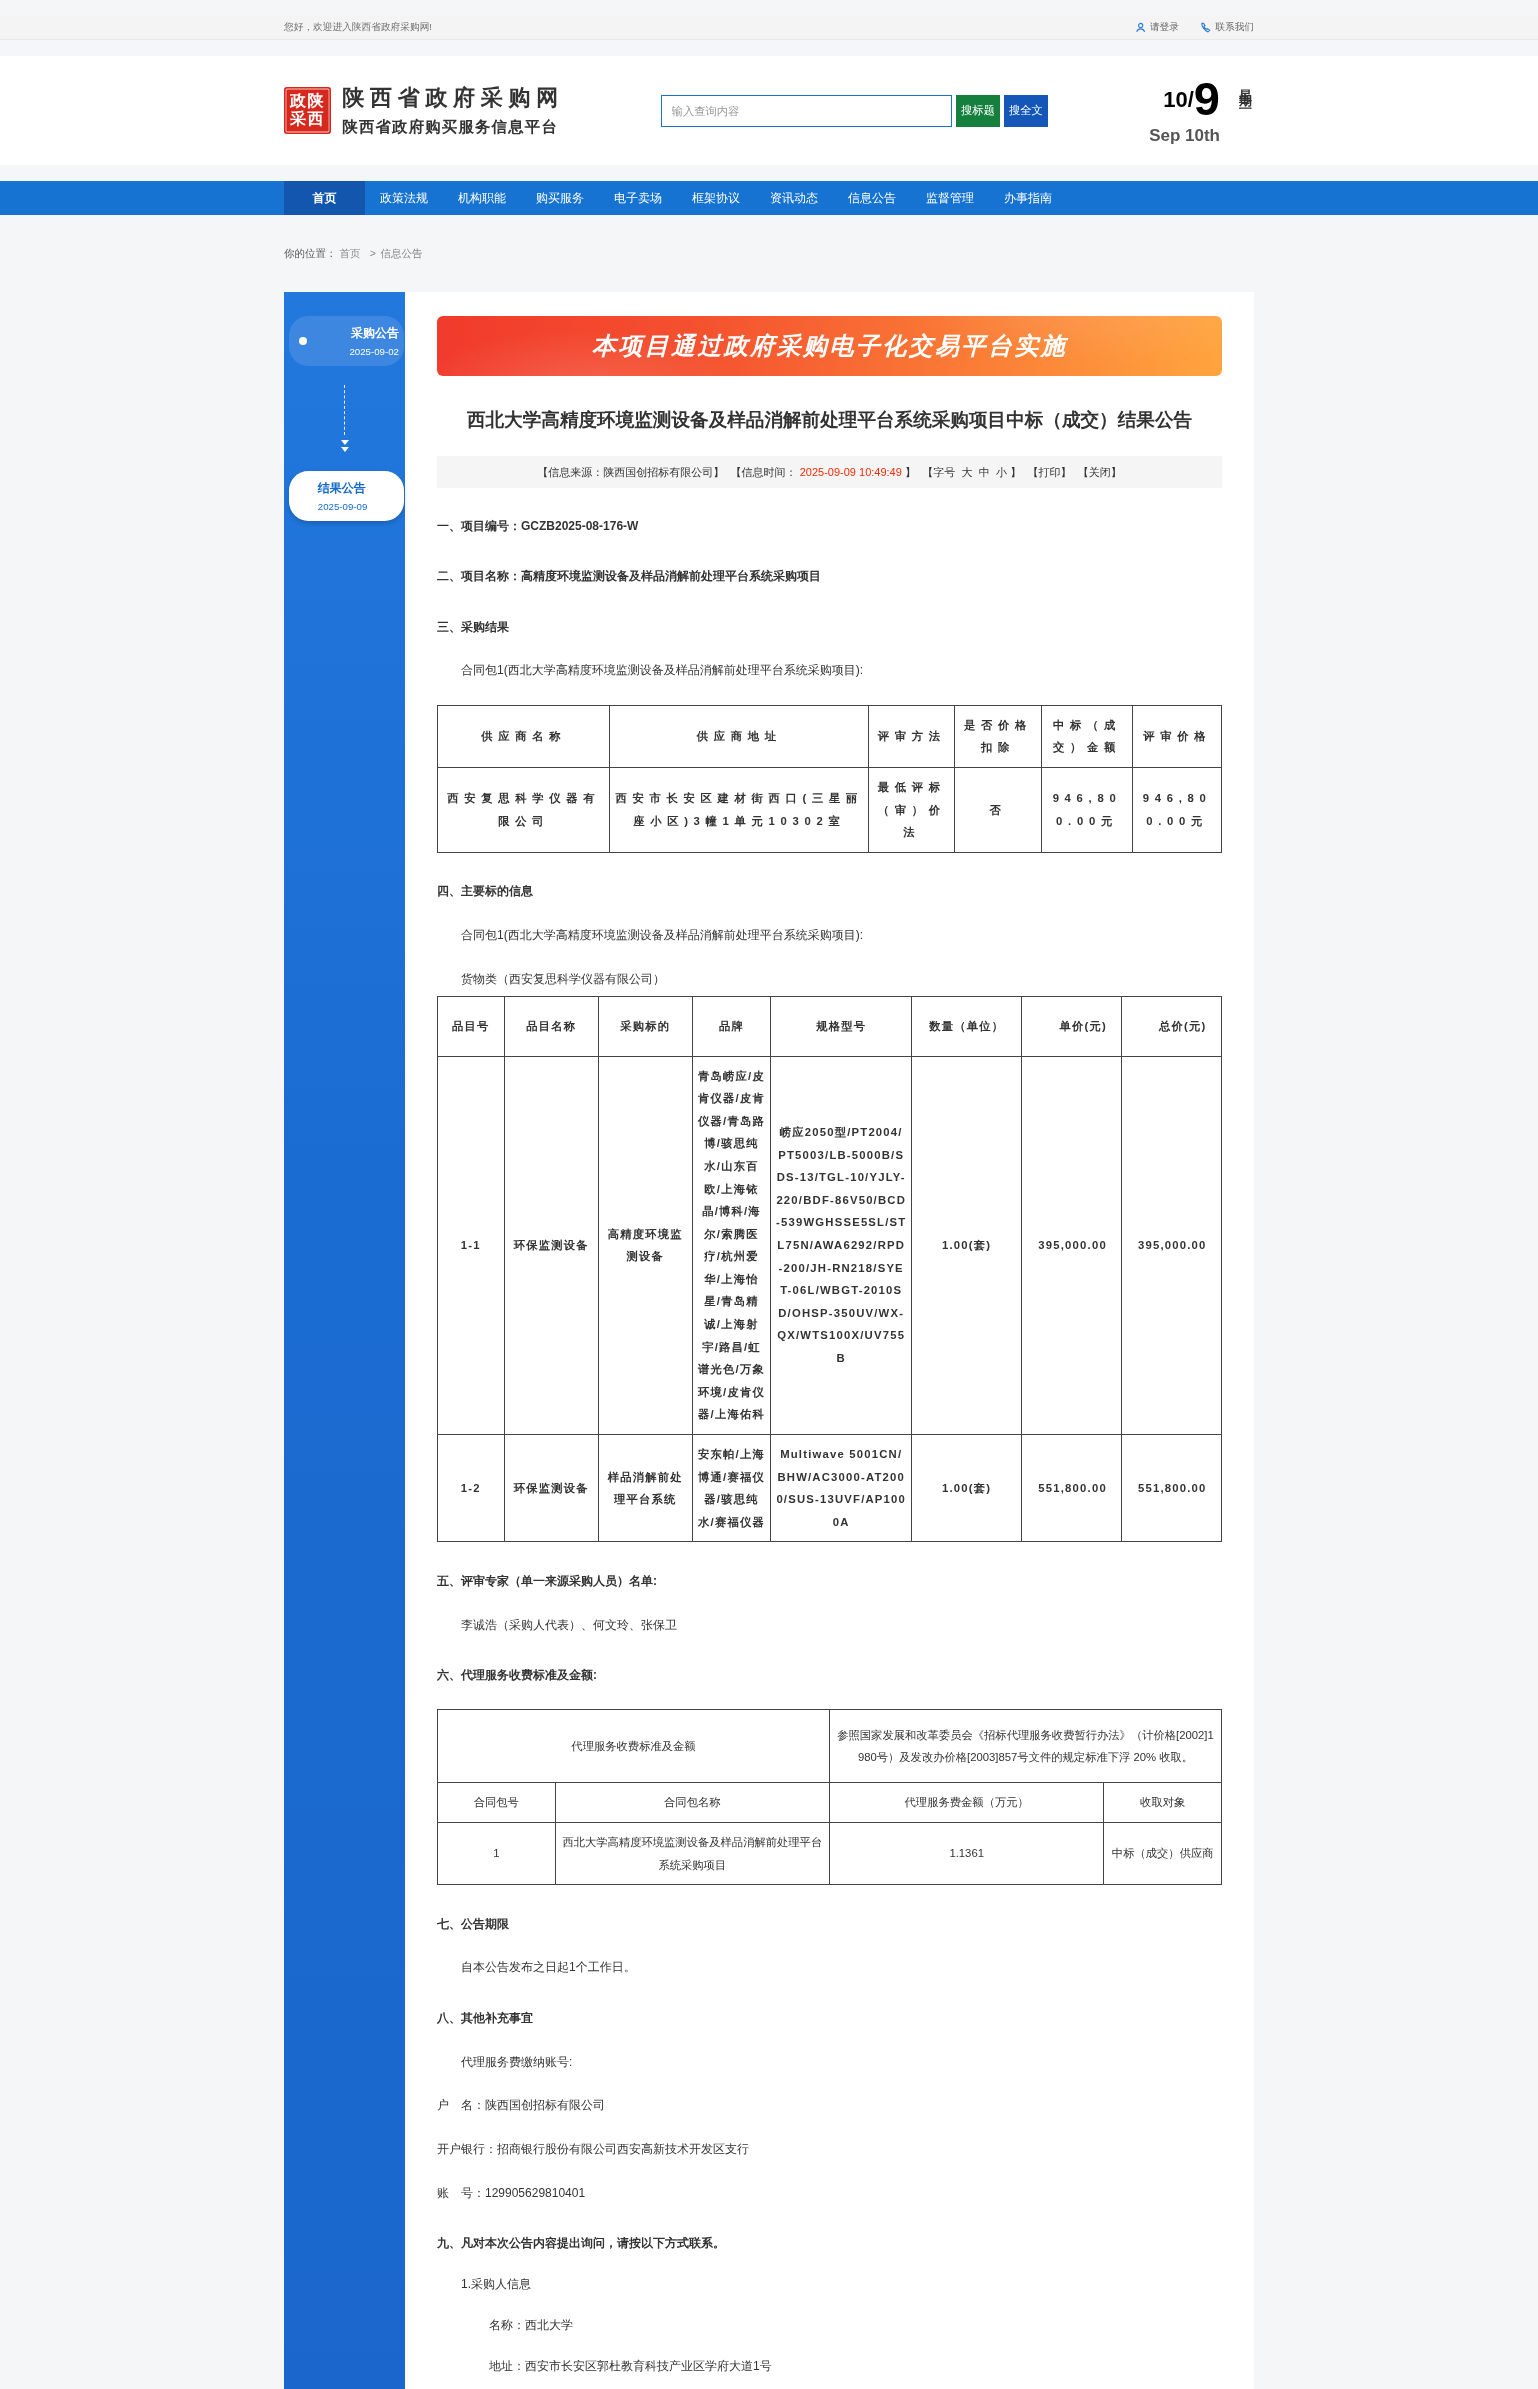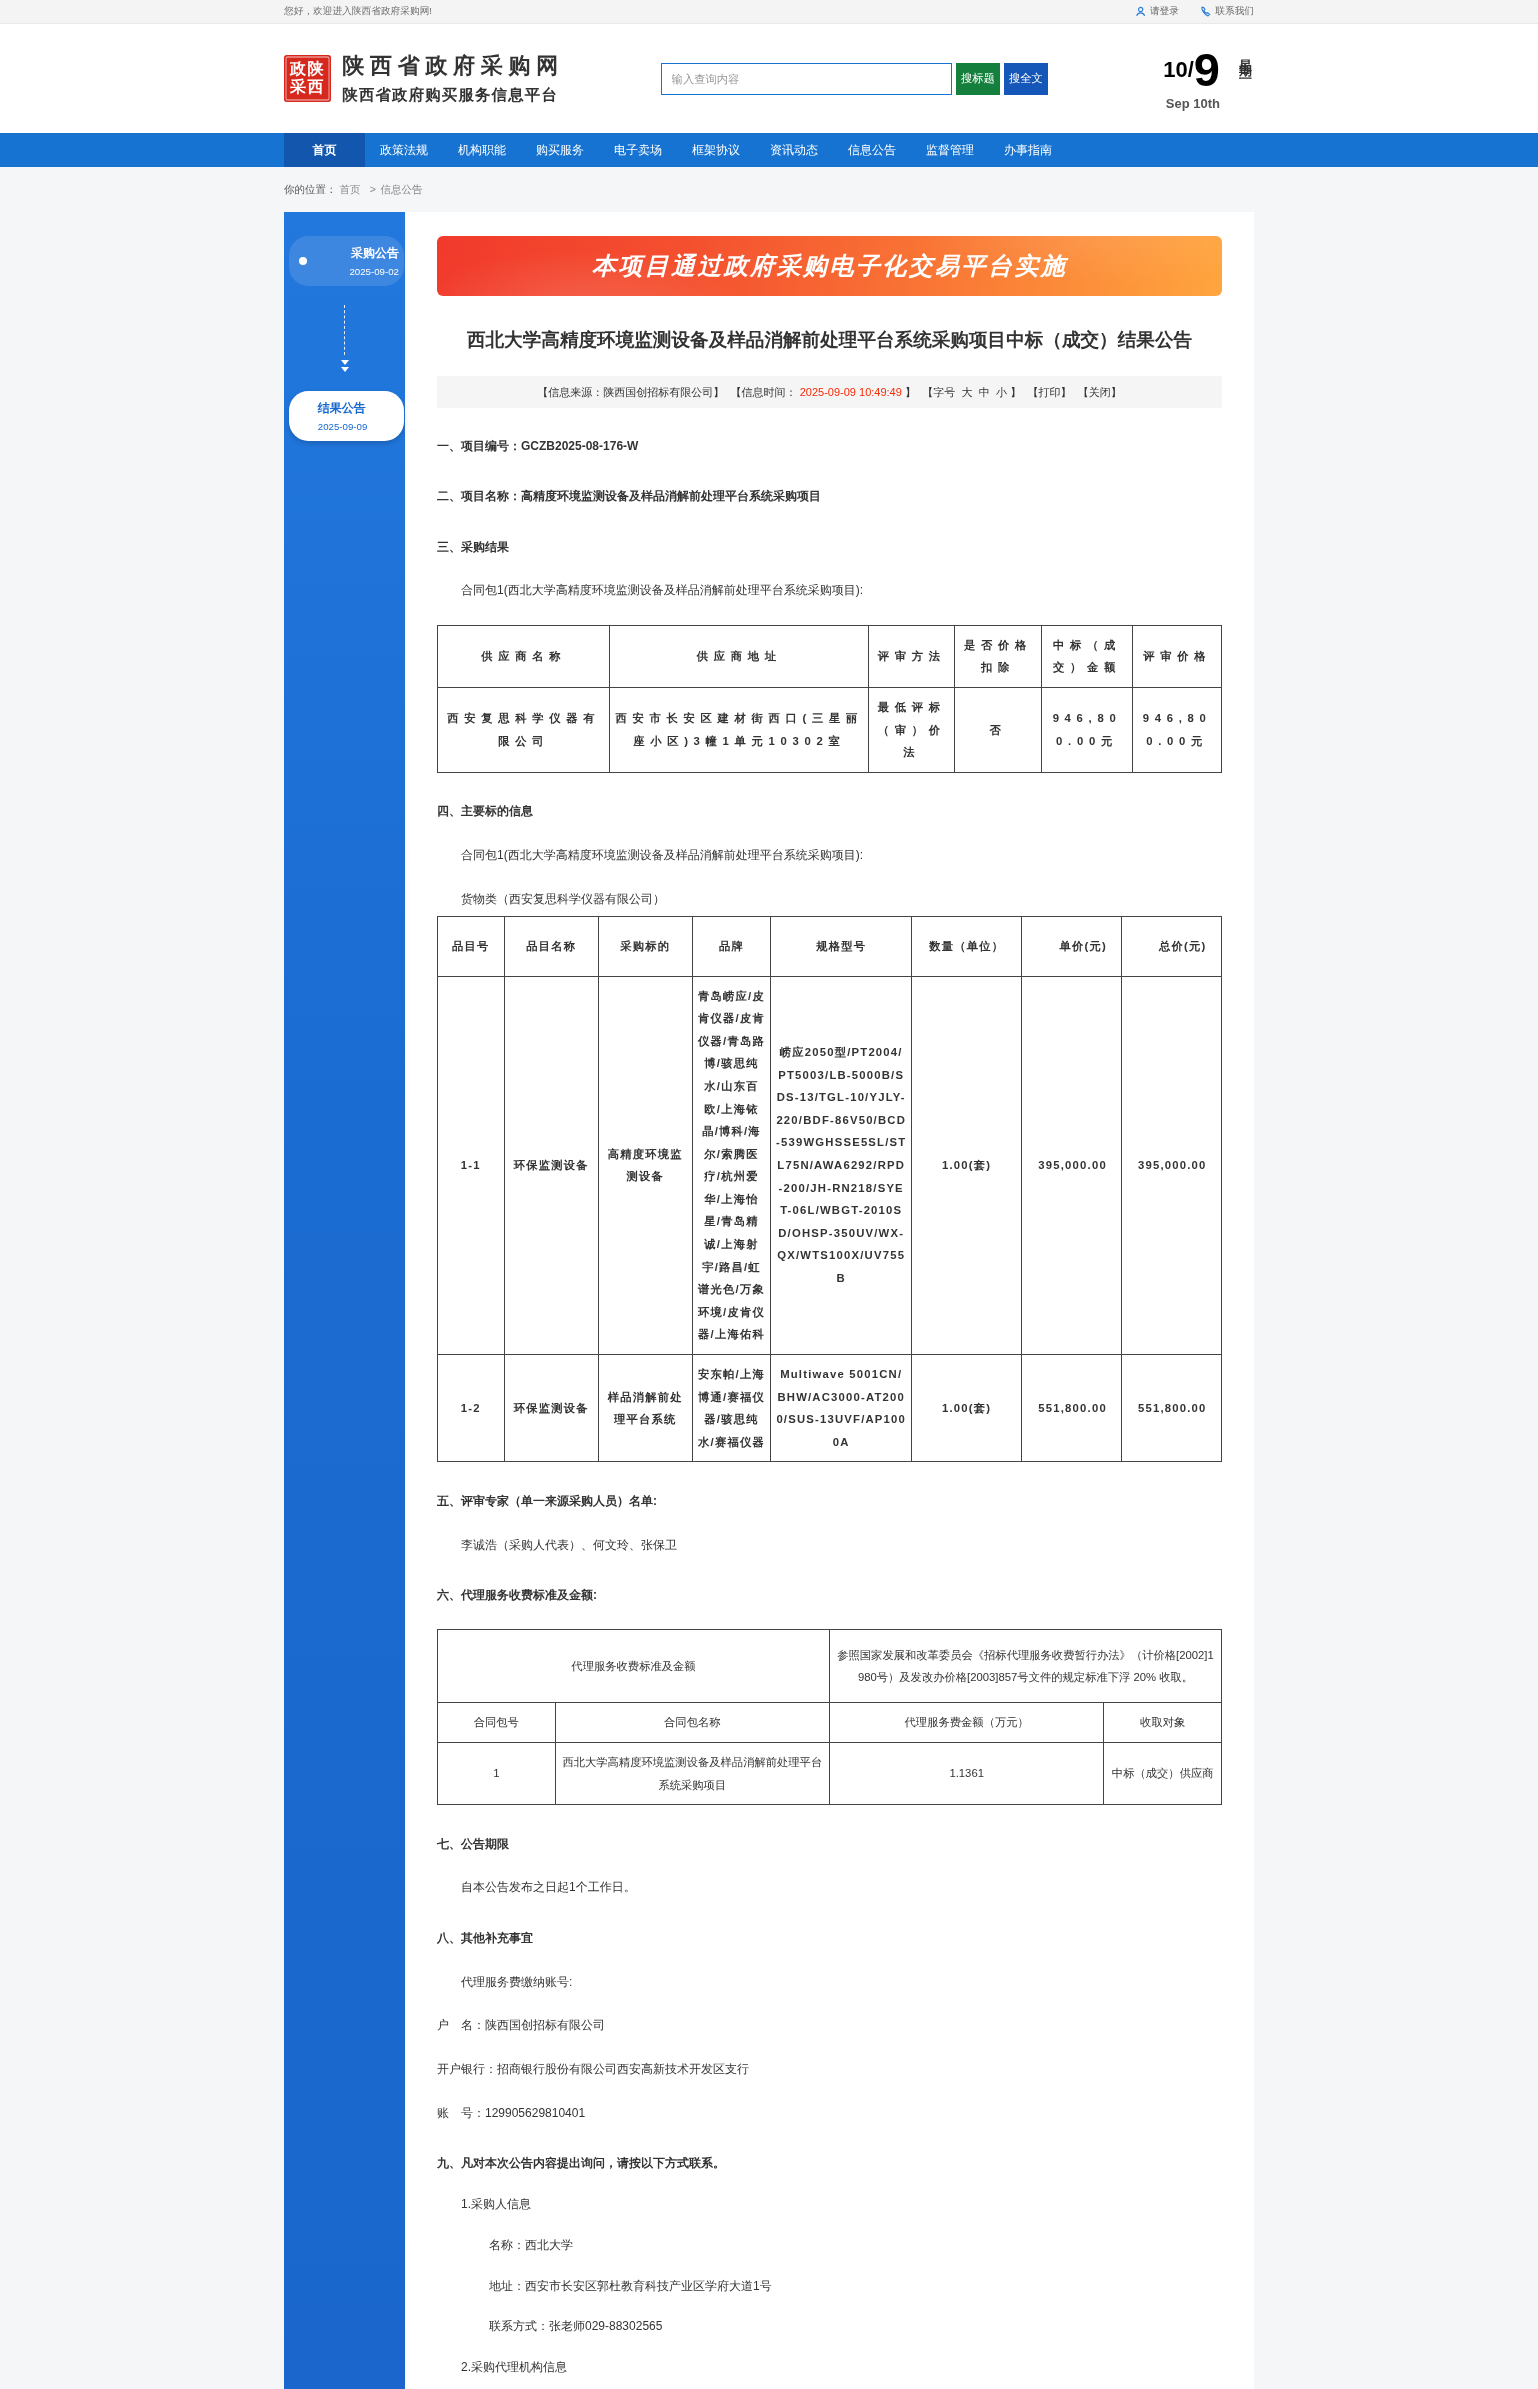--- a/index.html
+++ b/index.html
@@ -3,21 +3,21 @@
 <meta charset="utf-8">
 <style>
   * { box-sizing: border-box; margin: 0; padding: 0; }
   body {
     width: 1538px;
     background: #f5f6f7;
     font-family: "Liberation Sans", "DejaVu Sans", sans-serif;
     color: #333;
   }
   a { text-decoration: none; color: inherit; }
-  .container { width: 970px; margin: 0 auto; }
+  .container { width: 970px; margin: 16px auto; }
 
   
   .topbar { height: 24px; background: #f4f4f4; border-bottom: 0.8px solid #e9e9e9; }
   .topbar-inner { display: flex; align-items: center; height: 100%; font-size: 9.7px; color: #707070; }
   .topbar-right { margin-left: auto; display: flex; align-items: center; gap: 21px; }
   .topbar-link { display: flex; align-items: center; gap: 4px; color: #666; cursor: pointer; }
   .topbar-link svg { display: block; }
 
   
   .header { background: #fff; height: 109px; }
@@ -40,21 +40,21 @@
   .searchbox input::placeholder { color: #999; }
   .searchbox button {
     width: 44px; height: 32px; border: none; color: #fff; font-size: 11.3px; cursor: pointer;
   }
   .btn-title { background: #15803d; margin-left: 4px; }
   .btn-full  { background: #1457b8; margin-left: 4px; }
   .datebox { margin-left: auto; display: flex; align-items: flex-start; }
   .d-num { display: flex; align-items: flex-start; justify-content: flex-end; color: #000000; font-weight: bold; }
   .d-month { font-size: 22px; margin-top: 11.3px; }
   .d-day { font-size: 47px; line-height: 1; }
-  .d-en { font-size: 13px; font-weight: bold; color: #555; text-align: right; margin-top: 3.2px; }
+  .d-en { font-size: 17px; font-weight: bold; color: #555; text-align: right; margin-top: 3.2px; }
   .d-week {
     writing-mode: vertical-rl; font-size: 13px; font-weight: bold; color: #333;
     letter-spacing: 4.8px; margin-left: 16px; margin-top: 3.2px;
   }
 
   
   .nav { background: #1673d2; height: 34px; }
   .nav ul { list-style: none; display: flex; height: 34px; }
   .nav li {
     width: 78px; text-align: center; line-height: 34px; color: #fff; font-size: 12px; cursor: pointer;

